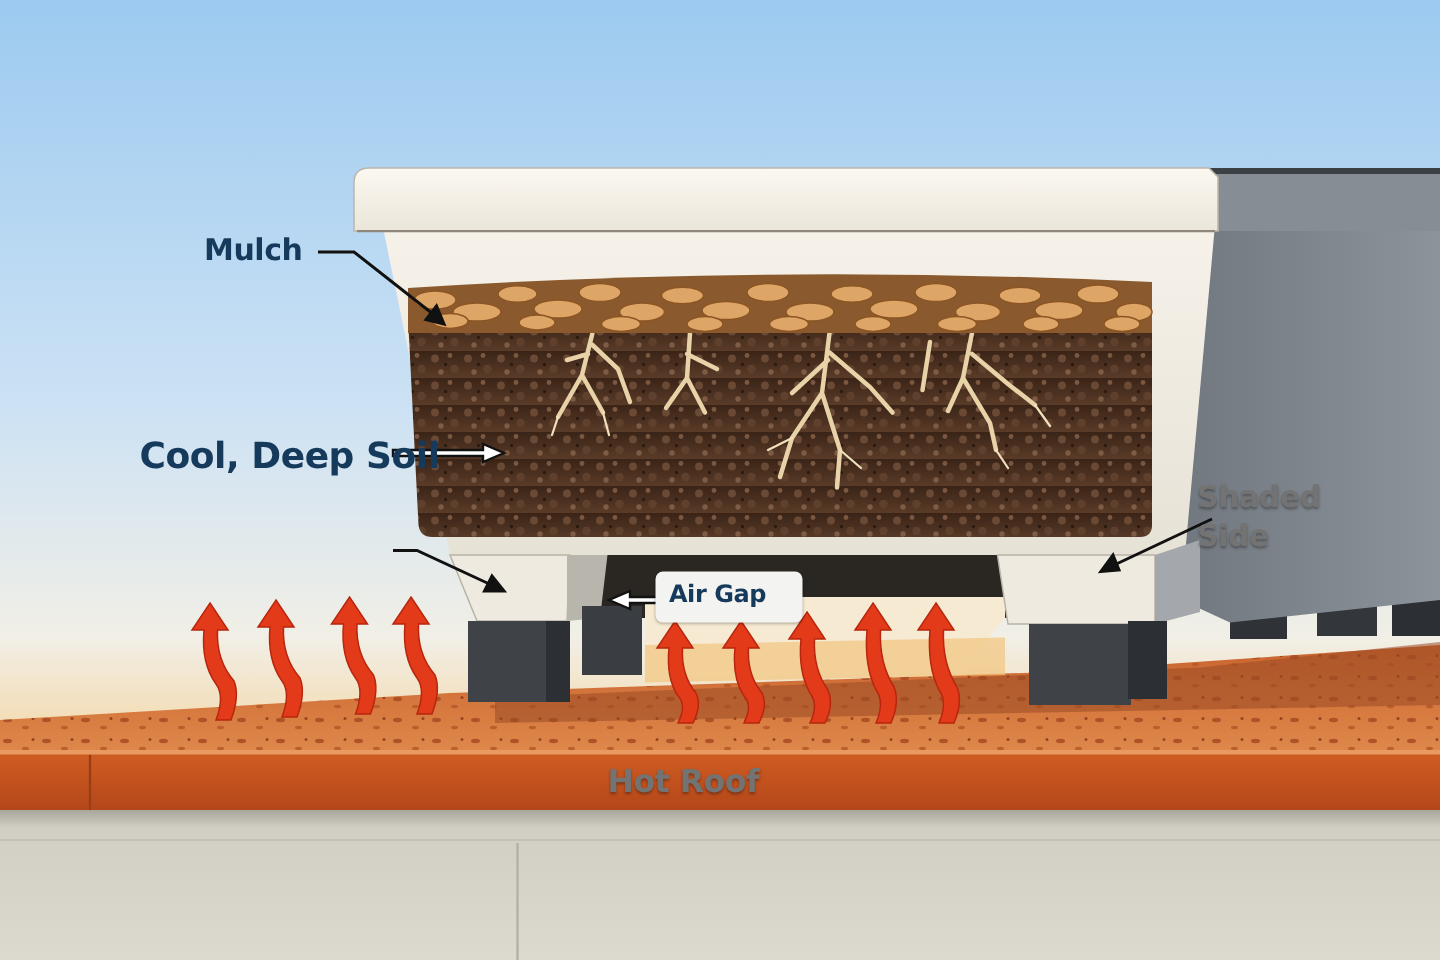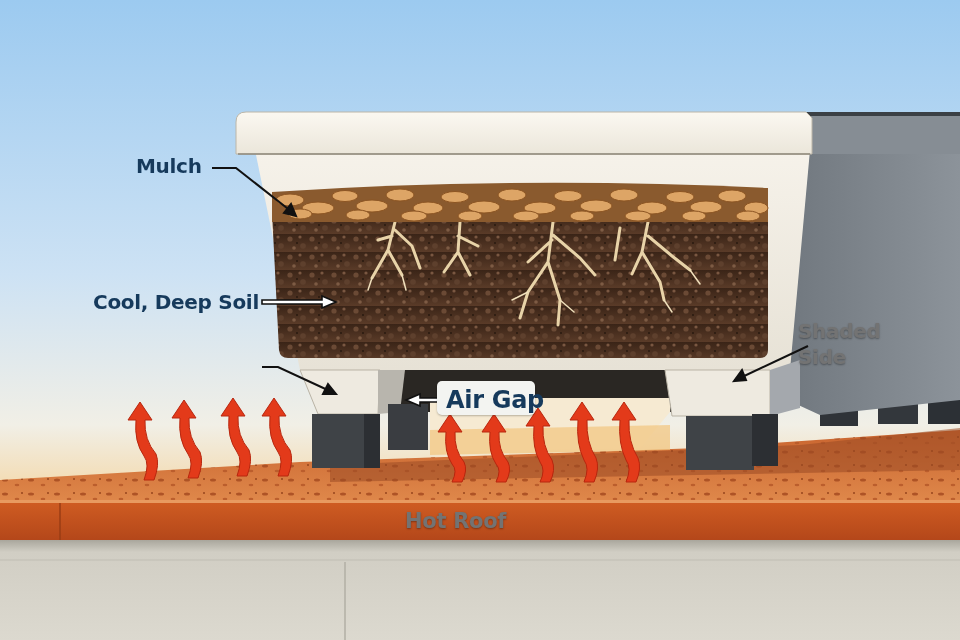--- a/index.html
+++ b/index.html
@@ -214,18 +214,18 @@
 
   <g stroke="#111" stroke-width="1.6" fill="#fff">
     <path d="M262 300 L322 300 L322 296 L336 302 L322 308 L322 304 L262 304 Z"></path>
     <path d="M440 398 L420 398 L420 394 L406 400 L420 406 L420 402 L440 402 Z"></path>
   </g>
 </svg>
 
 <div class="airgap-box"></div>
 
 <div class="label" style="left:136px; top:154px; font-size:20px;">Mulch</div>
-<div class="label" style="left:93px; top:290px; font-size:20px;text-align:right;">Cool, Deep Soil</div>
-<div class="label" style="left:446px; top:386px; font-size:24px;">Air Gap</div>
+<div class="label" style="left:93px; top:290px; font-size:24px;text-align:right;">Cool, Deep Soil</div>
+<div class="label" style="left:446px; top:386px; font-size:16px;">Air Gap</div>
 <div class="label white" style="left:798px; top:319px; font-size:20px;">Shaded</div>
 <div class="label white" style="left:798px; top:345px; font-size:20px;">Side</div>
 <div class="label white" style="left:405px; top:509px; font-size:21px;">Hot Roof</div>
 </div>
 
 </body></html>

